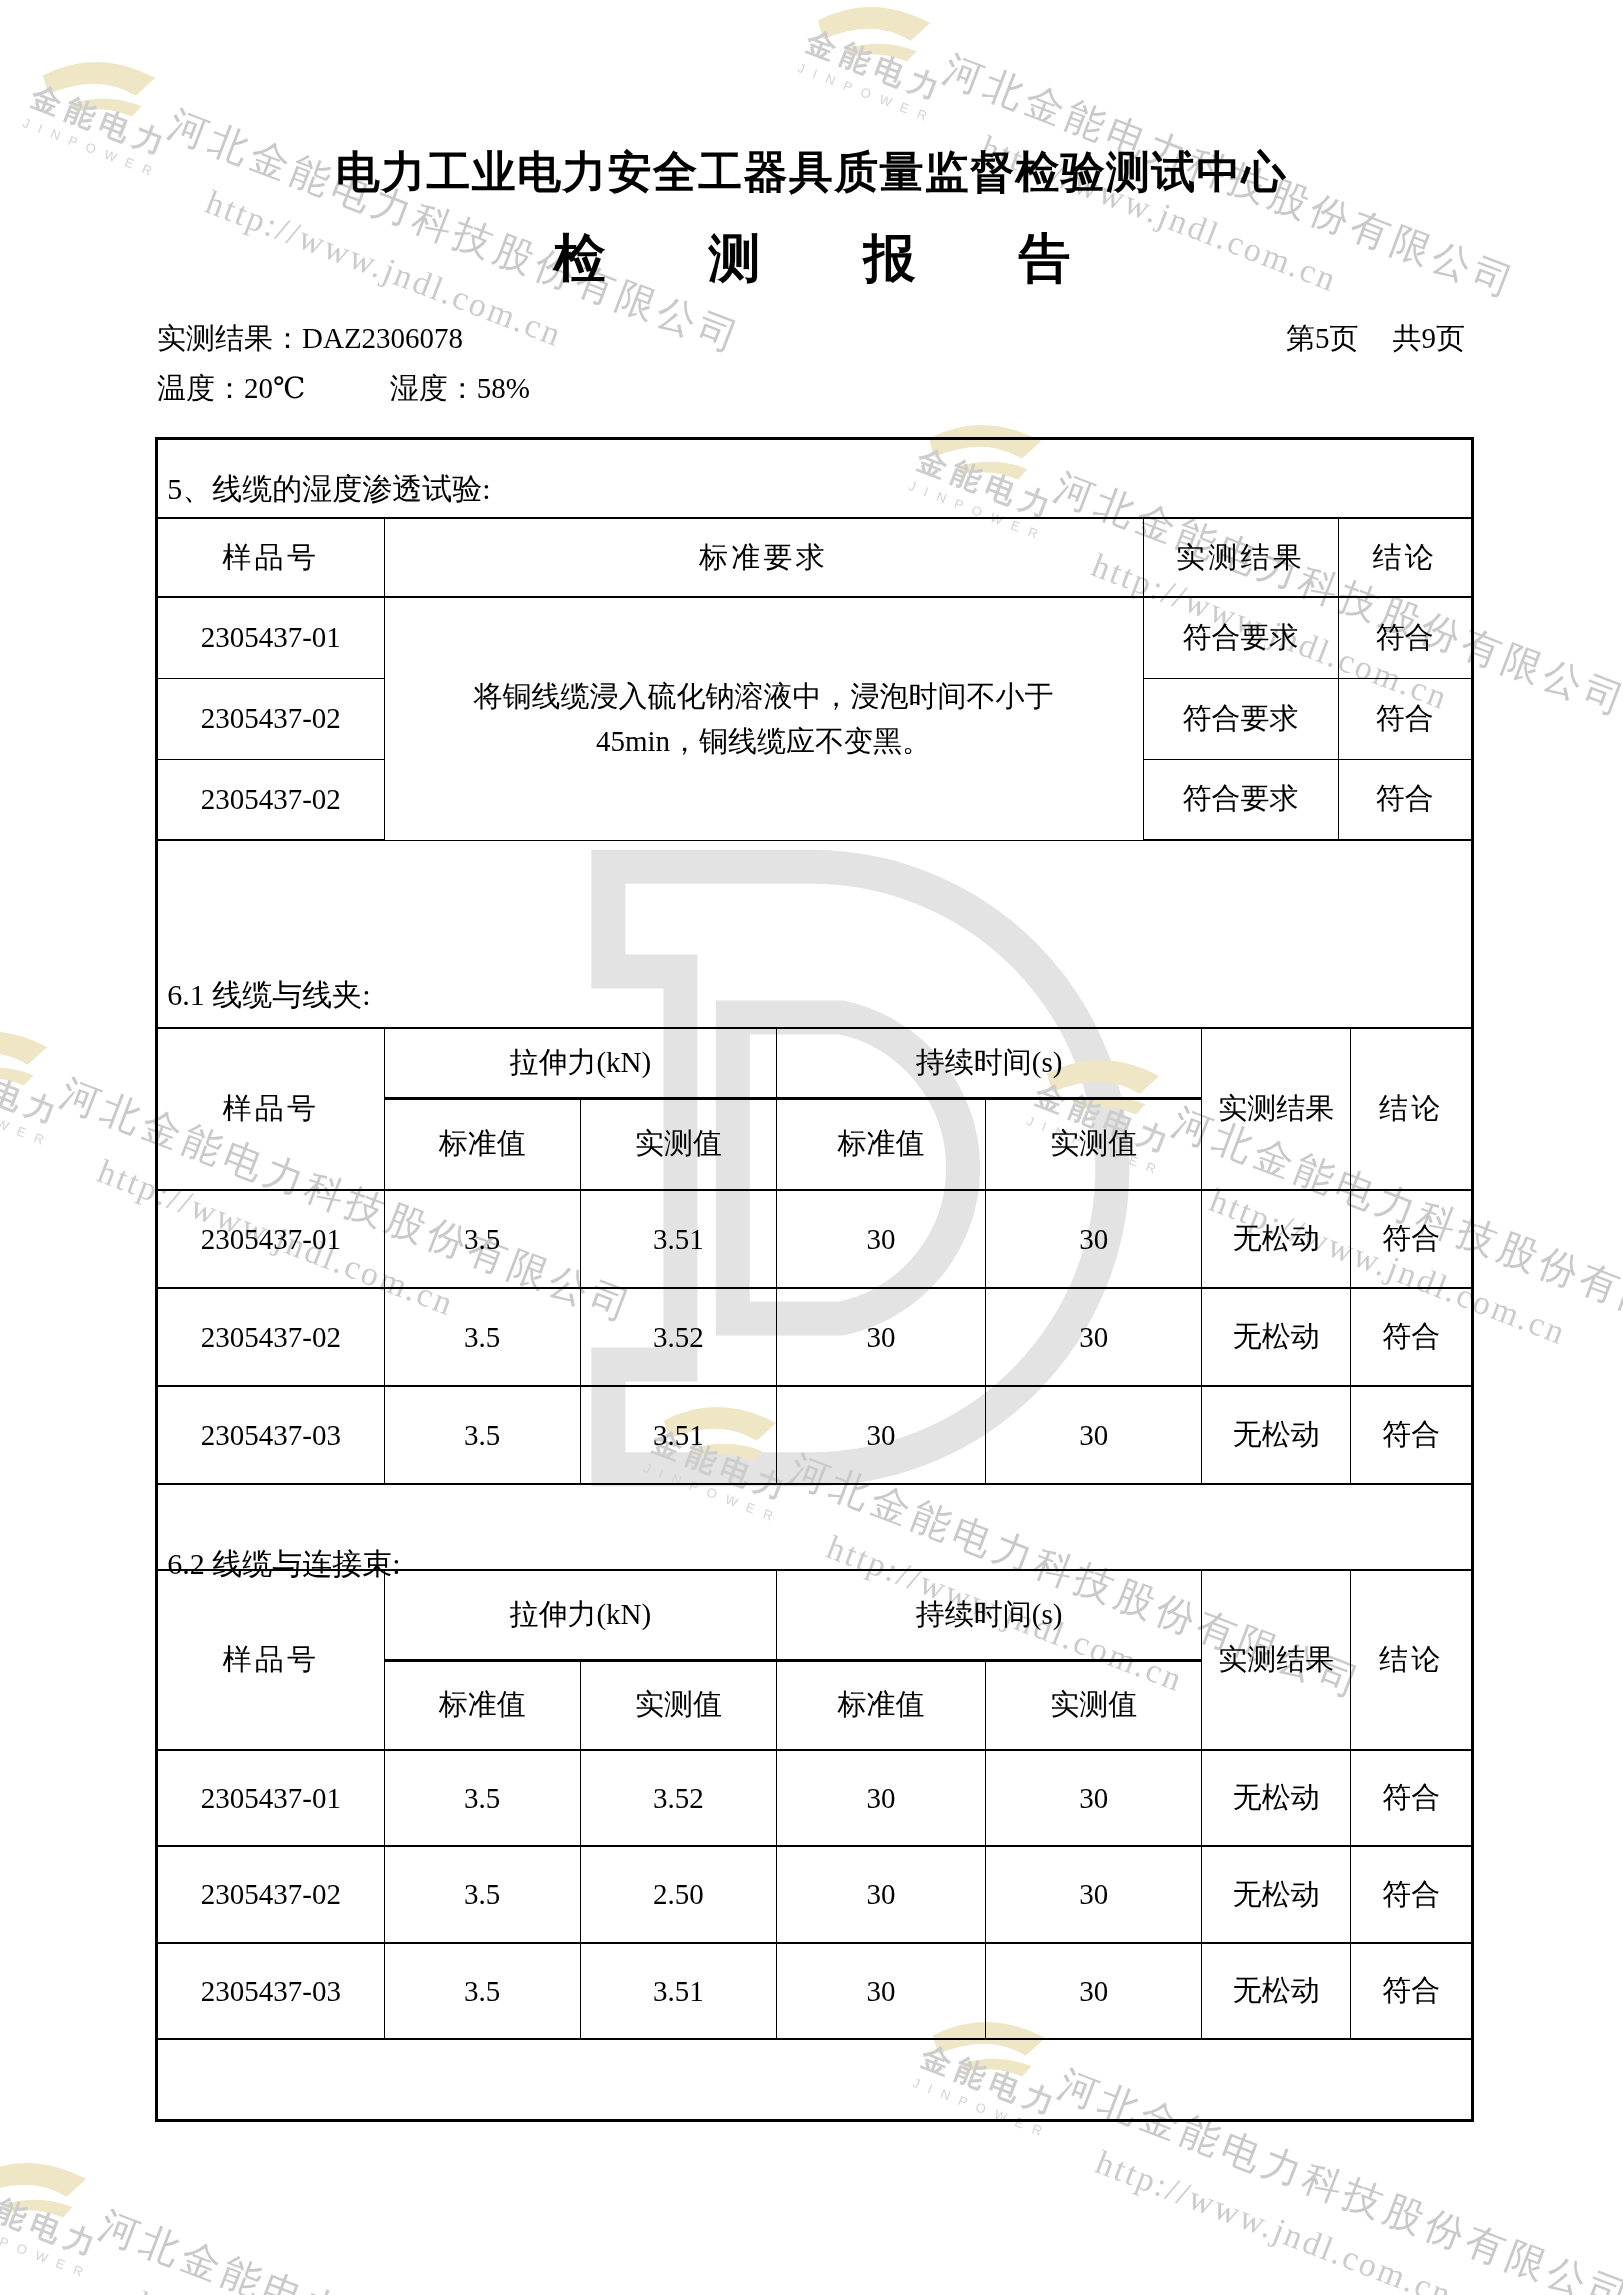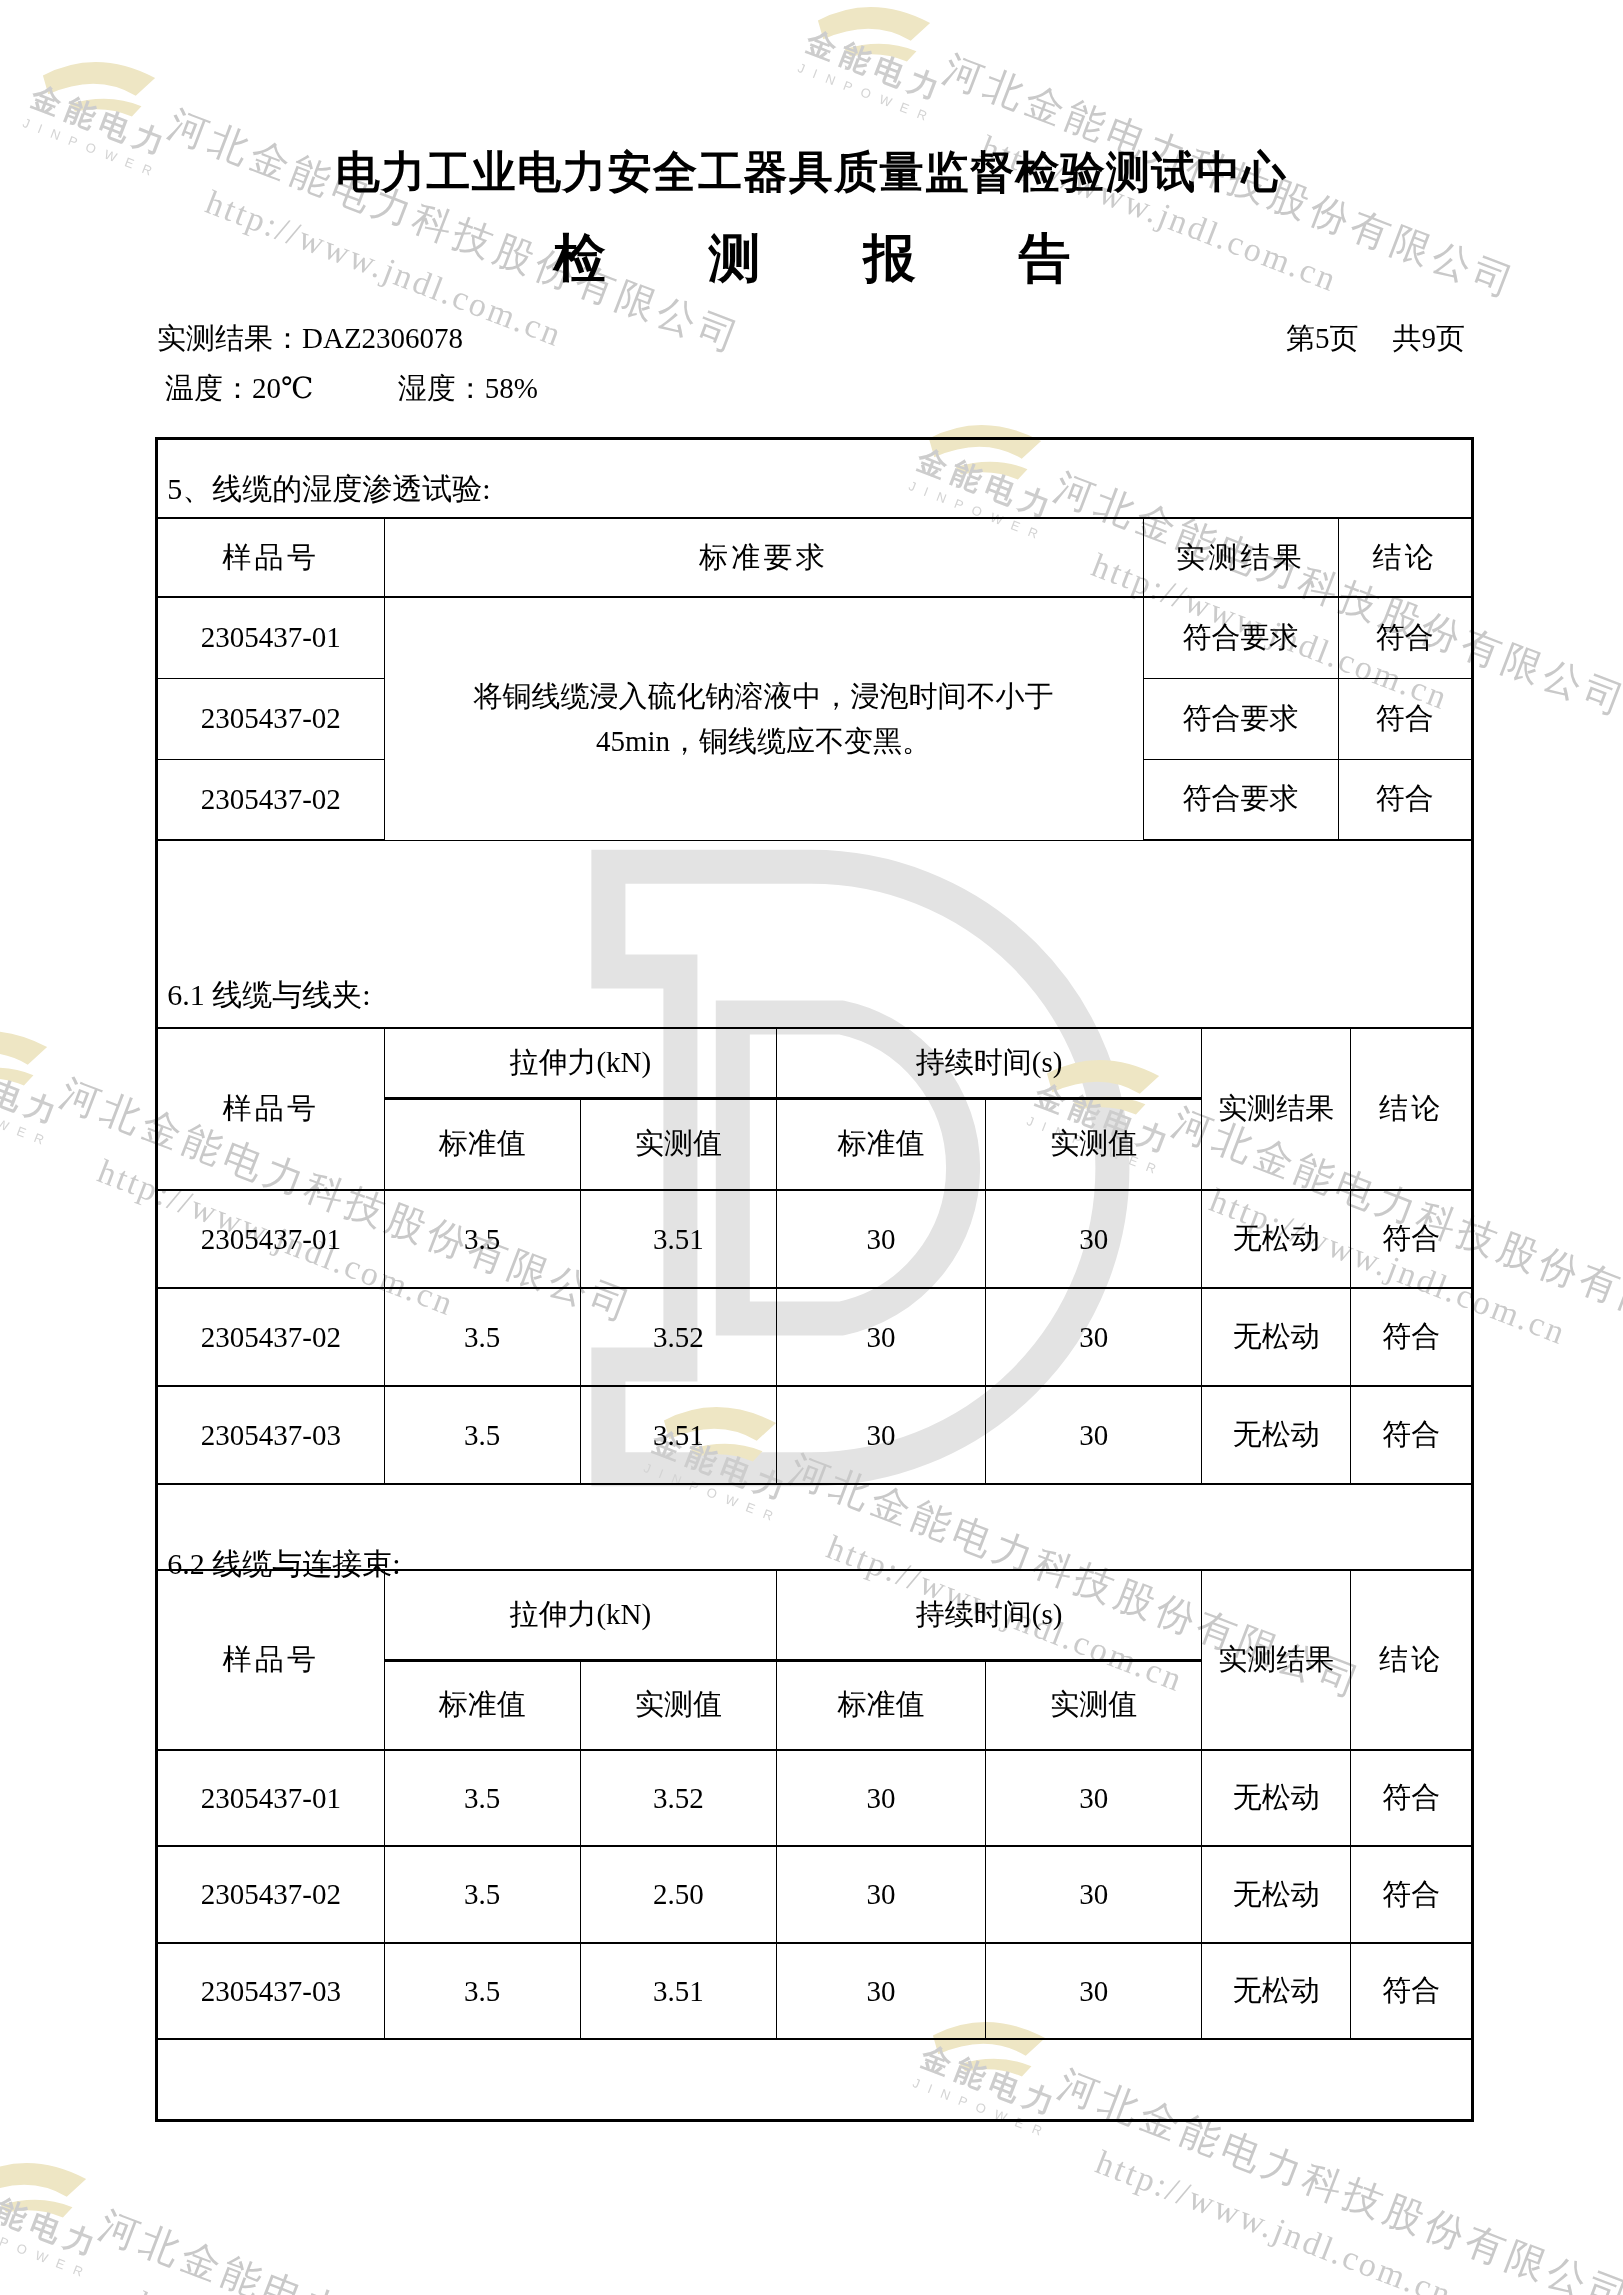--- a/index.html
+++ b/index.html
@@ -56,21 +56,21 @@
     position:absolute;top:224px;left:0;width:100%;text-align:center;
   }
   .report-title{
     font-size:52px;font-weight:bold;letter-spacing:103px;
     position:relative;left:52px;white-space:nowrap;
   }
   .meta-row1{position:absolute;top:319px;left:157px;right:154px;height:37px;font-size:29px;}
   .meta-report-no{position:absolute;left:0;top:0;}
   .meta-pages{position:absolute;right:3.9px;top:0;}
   .meta-page-cur{margin-right:34px;}
-  .meta-row2{position:absolute;top:369px;left:157px;font-size:29px;margin-left:8px;}
+  .meta-row2{position:absolute;top:369px;left:157px;font-size:29px;}
   .meta-humidity{margin-left:77px;}
 
   
   .bigbox{
     position:absolute;left:155px;top:437px;
     width:1313px;height:1679px;
     border:3.3px solid #000;
   }
   .sec-title{position:absolute;left:9.2px;font-size:30px;white-space:nowrap;}
   #sec5-title{top:29px;}

